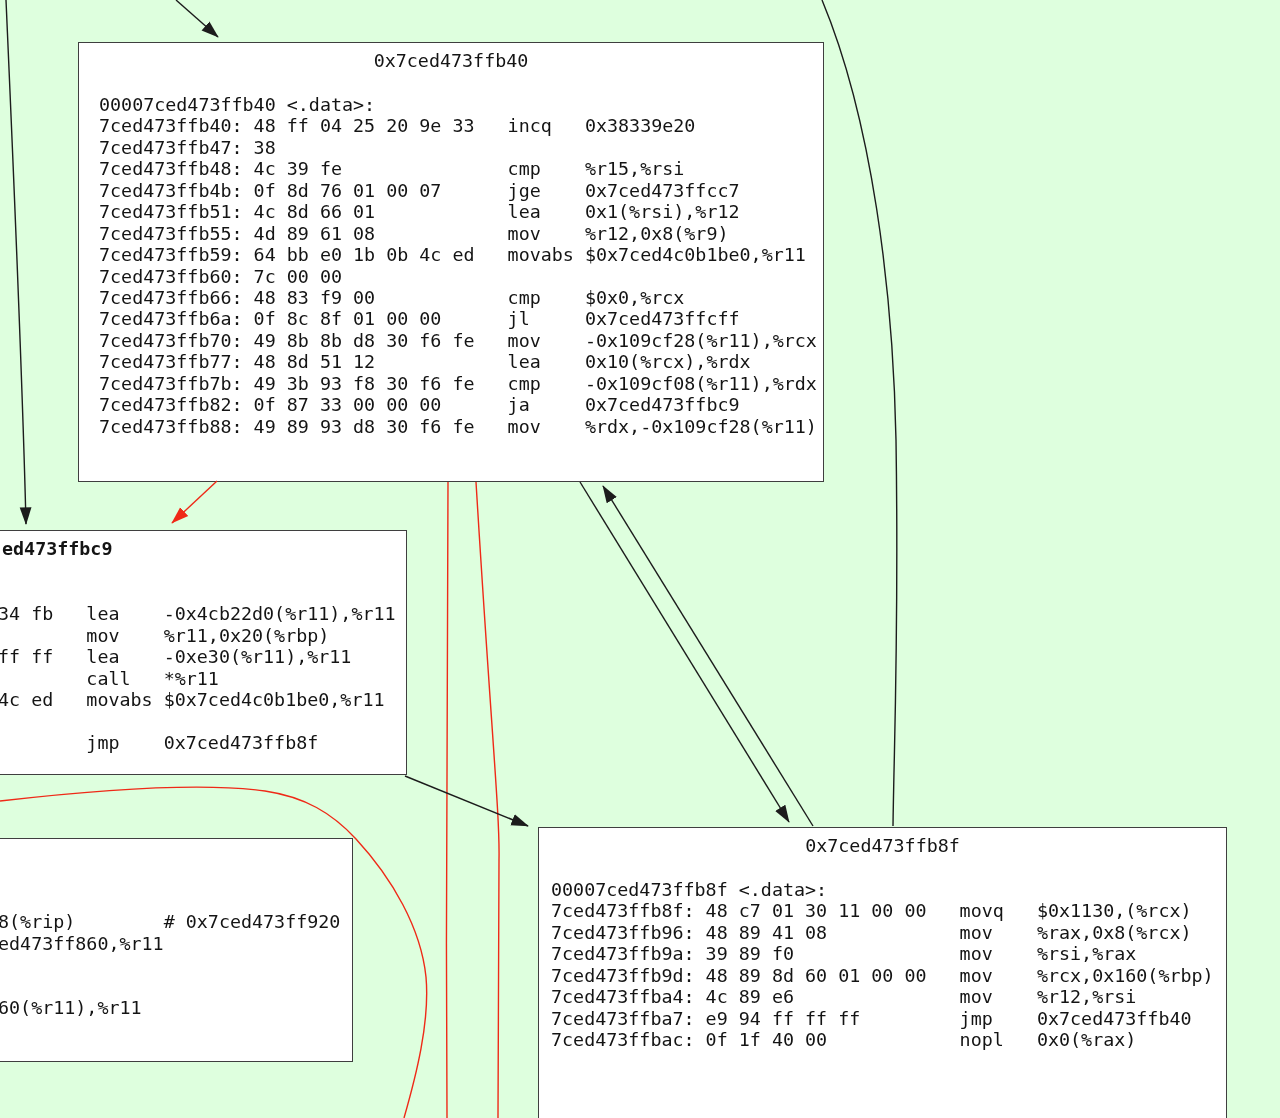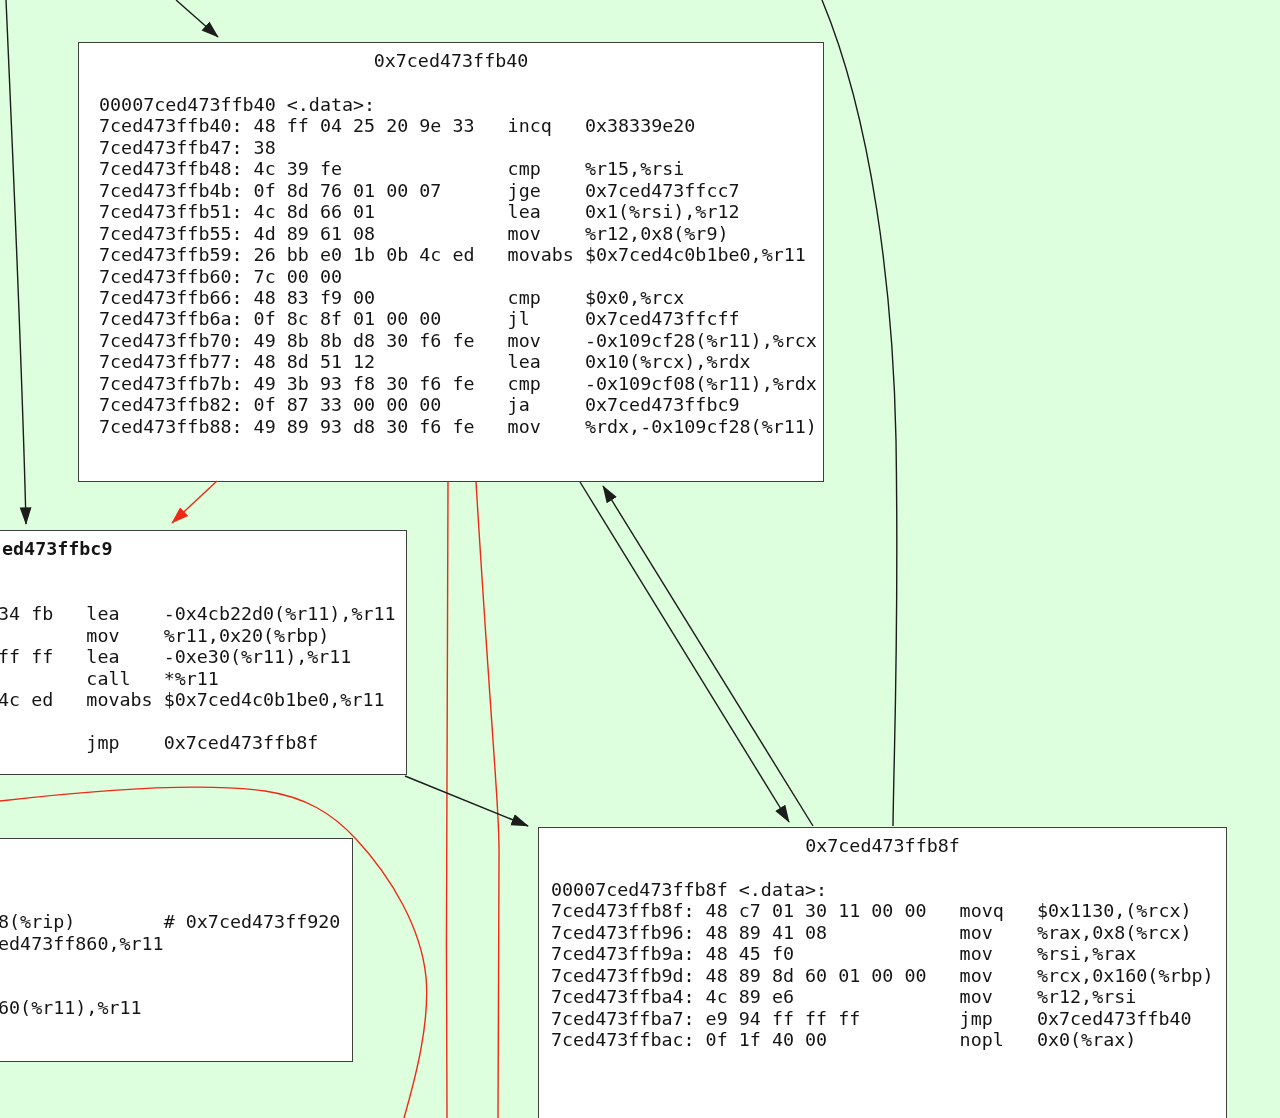--- a/index.html
+++ b/index.html
@@ -71,21 +71,21 @@
   <div class="node" style="left: 78px; top: 42px; width: 746px; height: 440px;">
     <div class="title centered">0x7ced473ffb40</div>
     <div class="lines" style="left: 12px; margin-left: 8px;">
         <div class="line">00007ced473ffb40 &lt;.data&gt;:</div>
         <div class="line">7ced473ffb40: 48 ff 04 25 20 9e 33   incq   0x38339e20</div>
         <div class="line">7ced473ffb47: 38</div>
         <div class="line">7ced473ffb48: 4c 39 fe               cmp    %r15,%rsi</div>
         <div class="line">7ced473ffb4b: 0f 8d 76 01 00 07      jge    0x7ced473ffcc7</div>
         <div class="line">7ced473ffb51: 4c 8d 66 01            lea    0x1(%rsi),%r12</div>
         <div class="line">7ced473ffb55: 4d 89 61 08            mov    %r12,0x8(%r9)</div>
-        <div class="line">7ced473ffb59: 26 bb e0 1b 0b 4c ed   movabs $0x7ced4c0b1be0,%r11</div>
+        <div class="line">7ced473ffb59: 64 bb e0 1b 0b 4c ed   movabs $0x7ced4c0b1be0,%r11</div>
         <div class="line">7ced473ffb60: 7c 00 00</div>
         <div class="line">7ced473ffb66: 48 83 f9 00            cmp    $0x0,%rcx</div>
         <div class="line">7ced473ffb6a: 0f 8c 8f 01 00 00      jl     0x7ced473ffcff</div>
         <div class="line">7ced473ffb70: 49 8b 8b d8 30 f6 fe   mov    -0x109cf28(%r11),%rcx</div>
         <div class="line">7ced473ffb77: 48 8d 51 12            lea    0x10(%rcx),%rdx</div>
         <div class="line">7ced473ffb7b: 49 3b 93 f8 30 f6 fe   cmp    -0x109cf08(%r11),%rdx</div>
         <div class="line">7ced473ffb82: 0f 87 33 00 00 00      ja     0x7ced473ffbc9</div>
         <div class="line">7ced473ffb88: 49 89 93 d8 30 f6 fe   mov    %rdx,-0x109cf28(%r11)</div>
       </div>
   </div>
@@ -116,21 +116,21 @@
         <div class="line"></div>
       </div>
   </div>
 
   <div class="node" style="left: 538px; top: 827px; width: 689px; height: 318px;">
     <div class="title centered">0x7ced473ffb8f</div>
     <div class="lines" style="left: 12px;">
         <div class="line">00007ced473ffb8f &lt;.data&gt;:</div>
         <div class="line">7ced473ffb8f: 48 c7 01 30 11 00 00   movq   $0x1130,(%rcx)</div>
         <div class="line">7ced473ffb96: 48 89 41 08            mov    %rax,0x8(%rcx)</div>
-        <div class="line">7ced473ffb9a: 48 45 f0               mov    %rsi,%rax</div>
+        <div class="line">7ced473ffb9a: 39 89 f0               mov    %rsi,%rax</div>
         <div class="line">7ced473ffb9d: 48 89 8d 60 01 00 00   mov    %rcx,0x160(%rbp)</div>
         <div class="line">7ced473ffba4: 4c 89 e6               mov    %r12,%rsi</div>
         <div class="line">7ced473ffba7: e9 94 ff ff ff         jmp    0x7ced473ffb40</div>
         <div class="line">7ced473ffbac: 0f 1f 40 00            nopl   0x0(%rax)</div>
       </div>
   </div>
 
 </div>
 
 </body></html>

